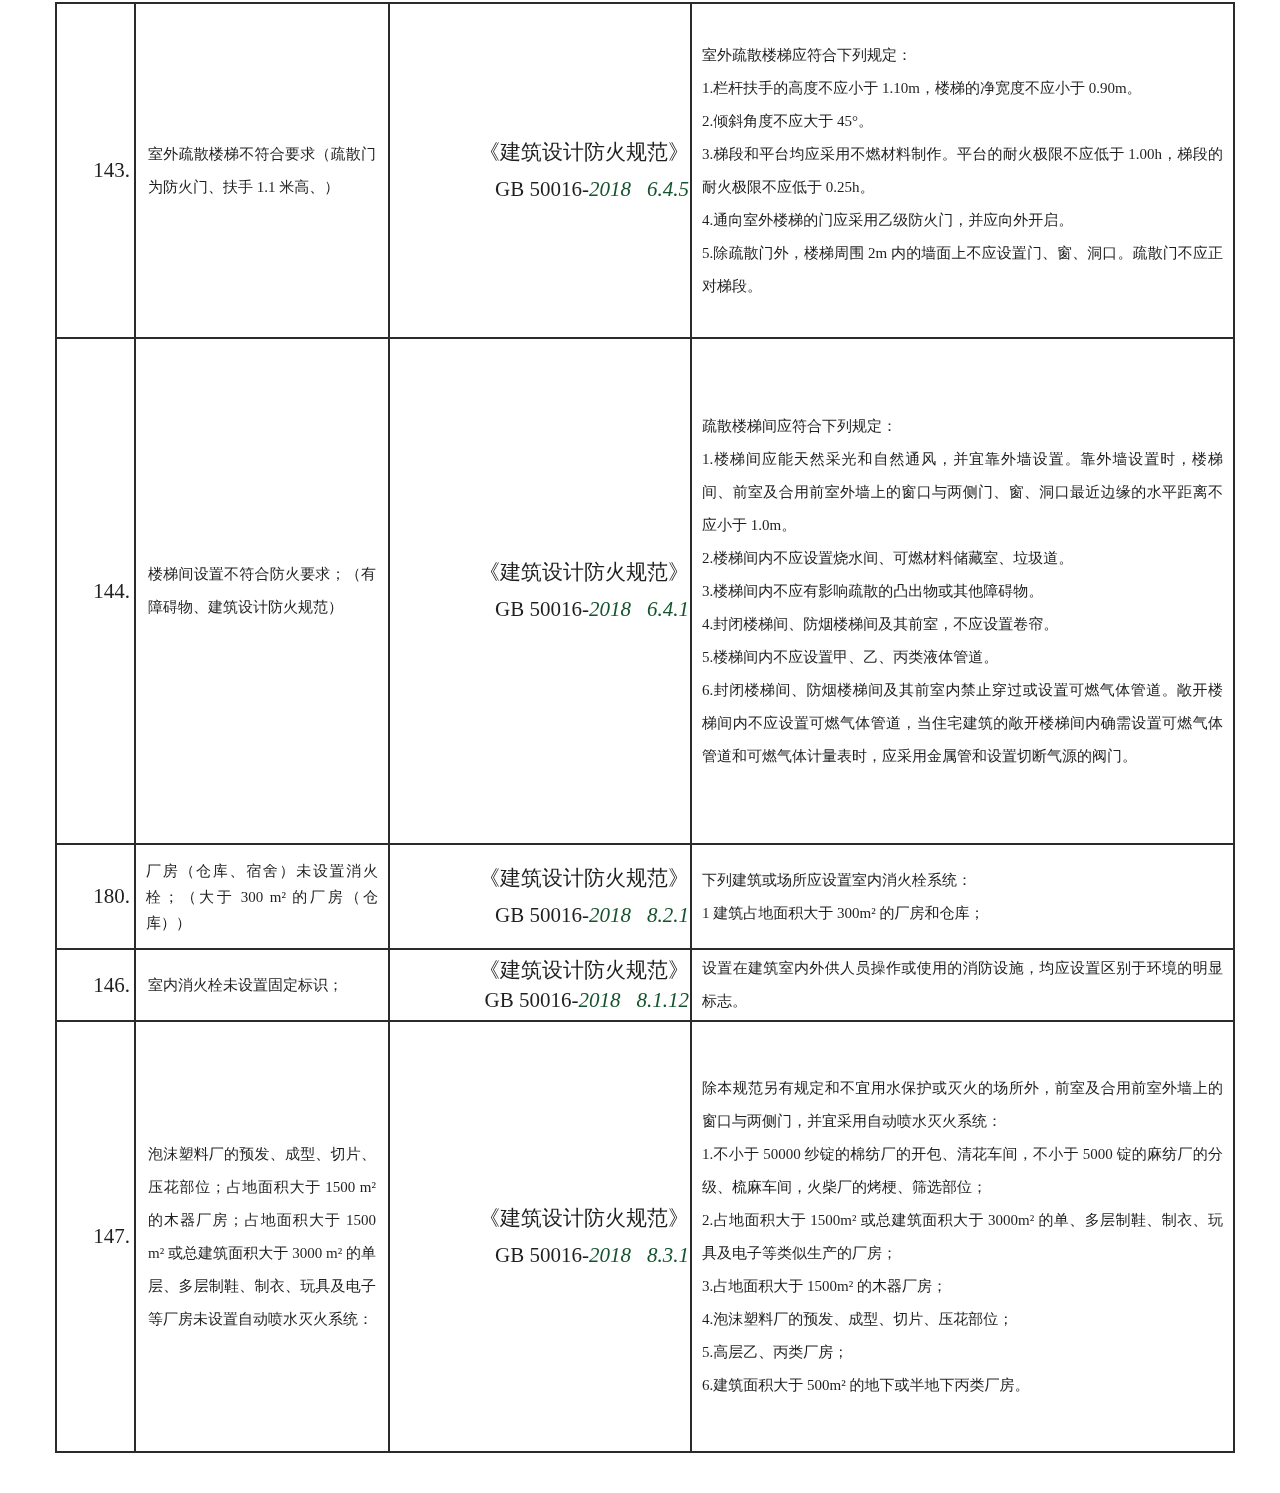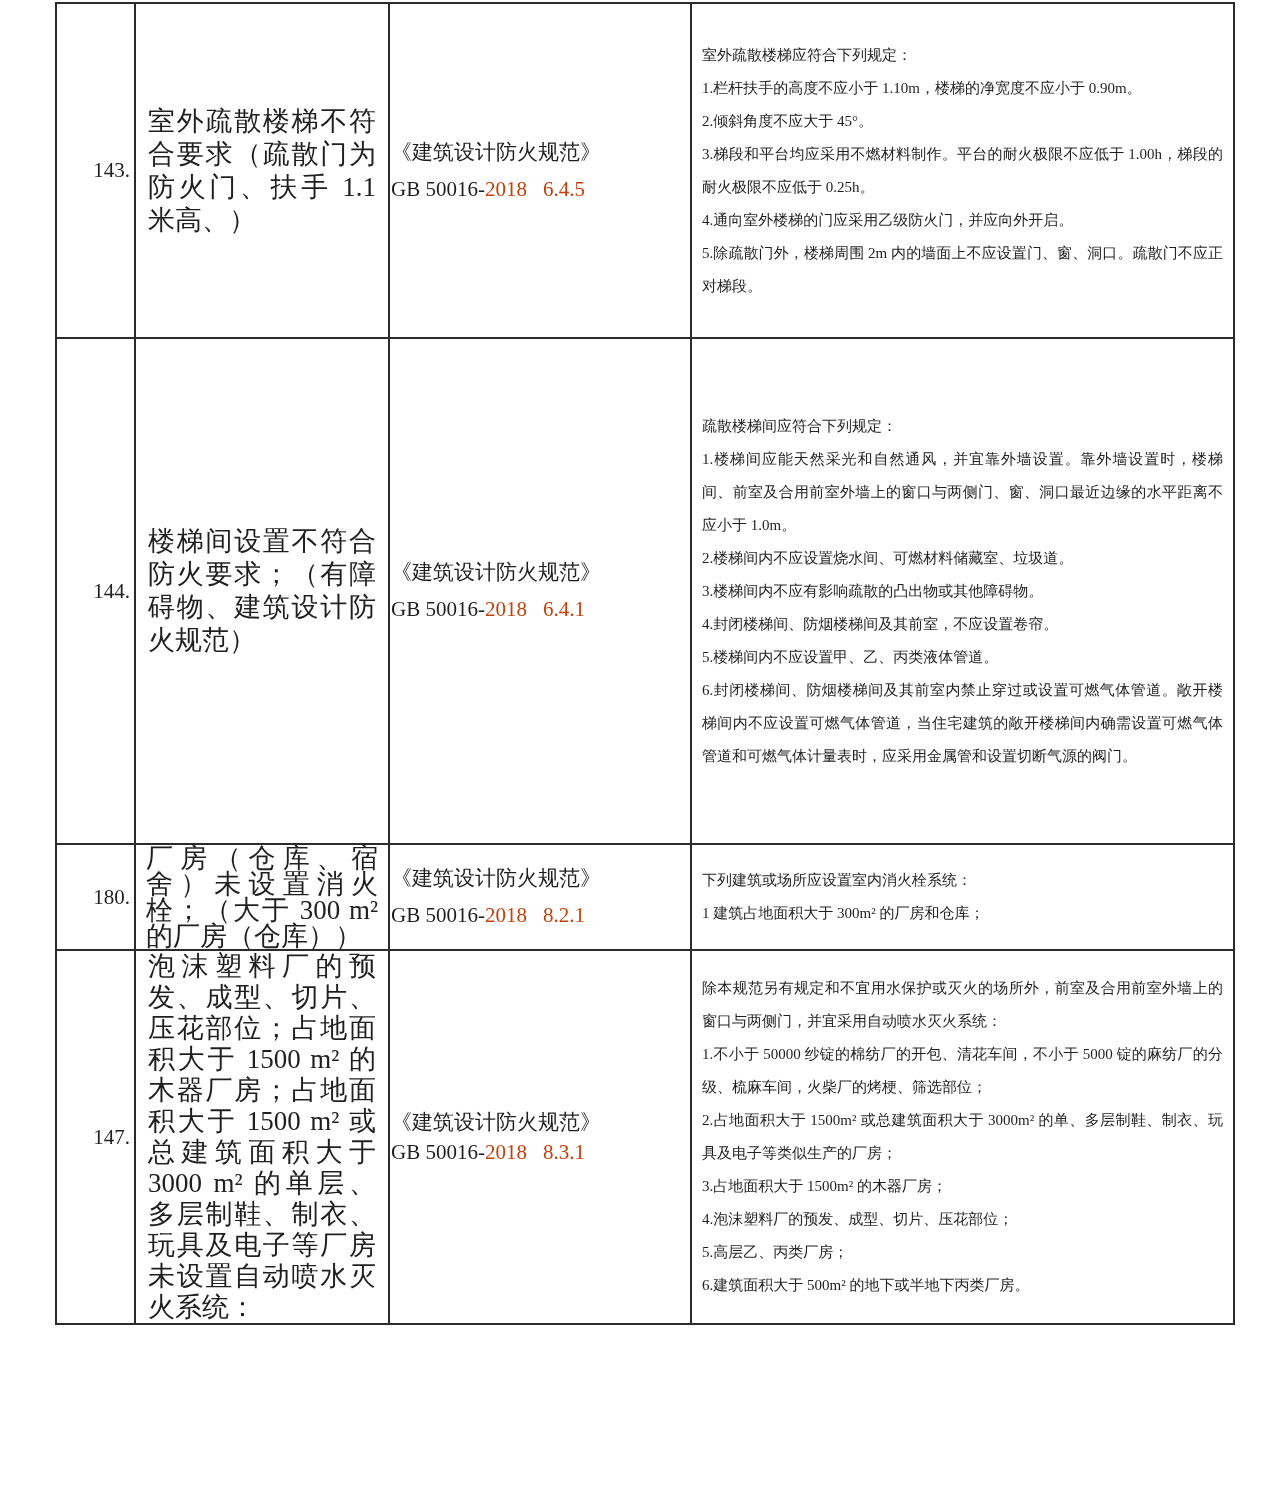--- a/index.html
+++ b/index.html
@@ -34,36 +34,36 @@
   tbody tr:nth-child(4) { height: 67px;  }
   tbody tr:nth-child(5) { height: 431px; }
 
   td.num {
     text-align: center;
     font-size: 21px;
     padding-left: 33px;
   }
   td.issue {
     padding: 0 12px;
-    font-size: 27px;
+    font-size: 15px;
     line-height: 33px;
     text-align: justify;
   }
   tbody tr:nth-child(3) td.issue { line-height: 26px; padding: 0 10px; }
   tbody tr:nth-child(4) td.issue { line-height: 31px; }
 
   td.ref {
-    text-align: left;
+    text-align: right;
     font-size: 21px;
   }
   td.ref .ref-title, td.ref .ref-line { line-height: 37px; }
   tbody tr:nth-child(4) td.ref .ref-title,
   tbody tr:nth-child(4) td.ref .ref-line { line-height: 30px; }
   td.ref .clause { margin-left: 16px; }
-  .red { color: #c2410c; }
+  .red { color: #14532d; font-style: italic; }
 
   td.req {
     padding: 2px 10px;
     font-size: 15px;
     line-height: 33px;
     text-align: justify;
     position: relative;
   }
   td.req p { margin: 0; }
 </style>
@@ -128,20 +128,34 @@
     </td>
     <td class="req">
 
       <div class="req-body">
             <p>下列建筑或场所应设置室内消火栓系统：</p>
             <p>1 建筑占地面积大于 300m² 的厂房和仓库；</p>
           </div>
     </td>
   </tr>
 
+  <tr>
+    <td class="num">146.</td>
+    <td class="issue">室内消火栓未设置固定标识；</td>
+    <td class="ref">
+      <div class="ref-title">《建筑设计防火规范》</div>
+      <div class="ref-line"><span class="code">GB 50016-</span><span class="red year">2018</span><span class="red clause">8.1.12</span></div>
+    </td>
+    <td class="req">
+
+      <div class="req-body">
+            <p>设置在建筑室内外供人员操作或使用的消防设施，均应设置区别于环境的明显标志。</p>
+          </div>
+    </td>
+  </tr>
 
   <tr>
     <td class="num">147.</td>
     <td class="issue">泡沫塑料厂的预发、成型、切片、压花部位；占地面积大于 1500 m² 的木器厂房；占地面积大于 1500 m² 或总建筑面积大于 3000 m² 的单层、多层制鞋、制衣、玩具及电子等厂房未设置自动喷水灭火系统：</td>
     <td class="ref">
       <div class="ref-title">《建筑设计防火规范》</div>
       <div class="ref-line"><span class="code">GB 50016-</span><span class="red year">2018</span><span class="red clause">8.3.1</span></div>
     </td>
     <td class="req">
 

